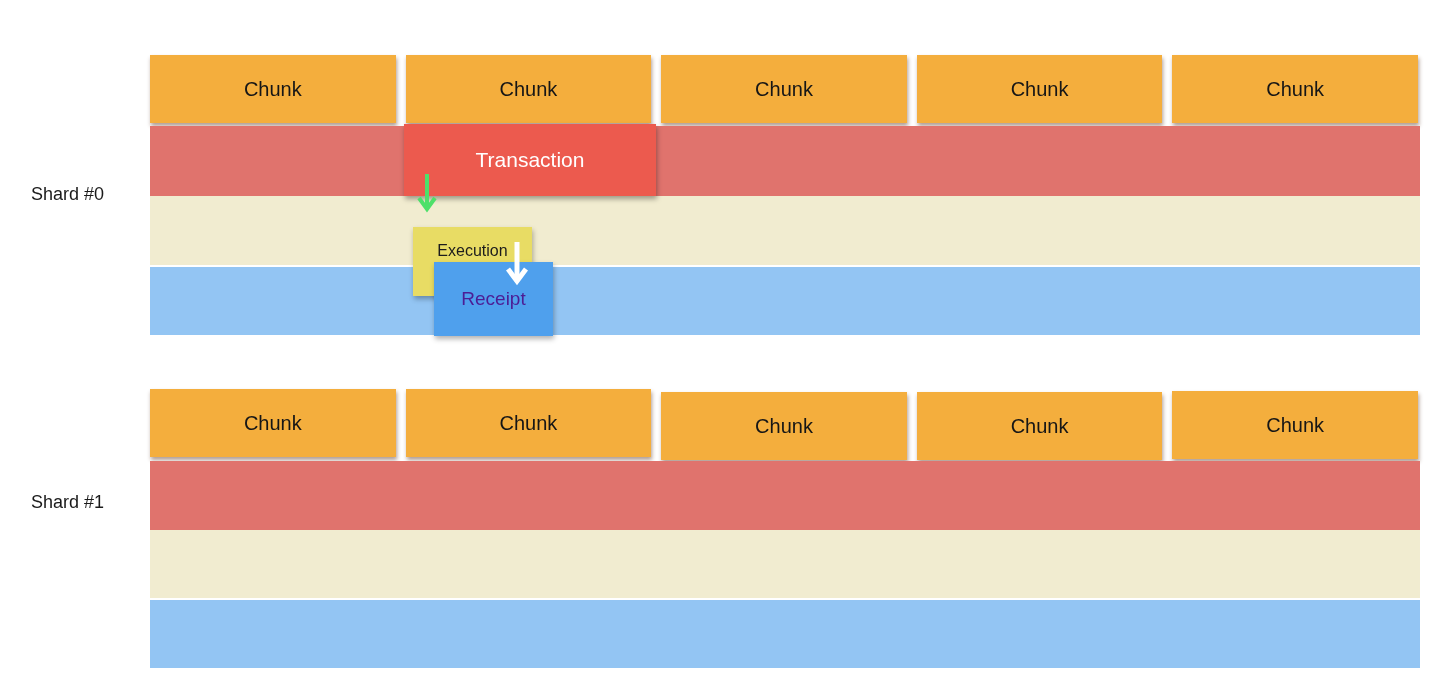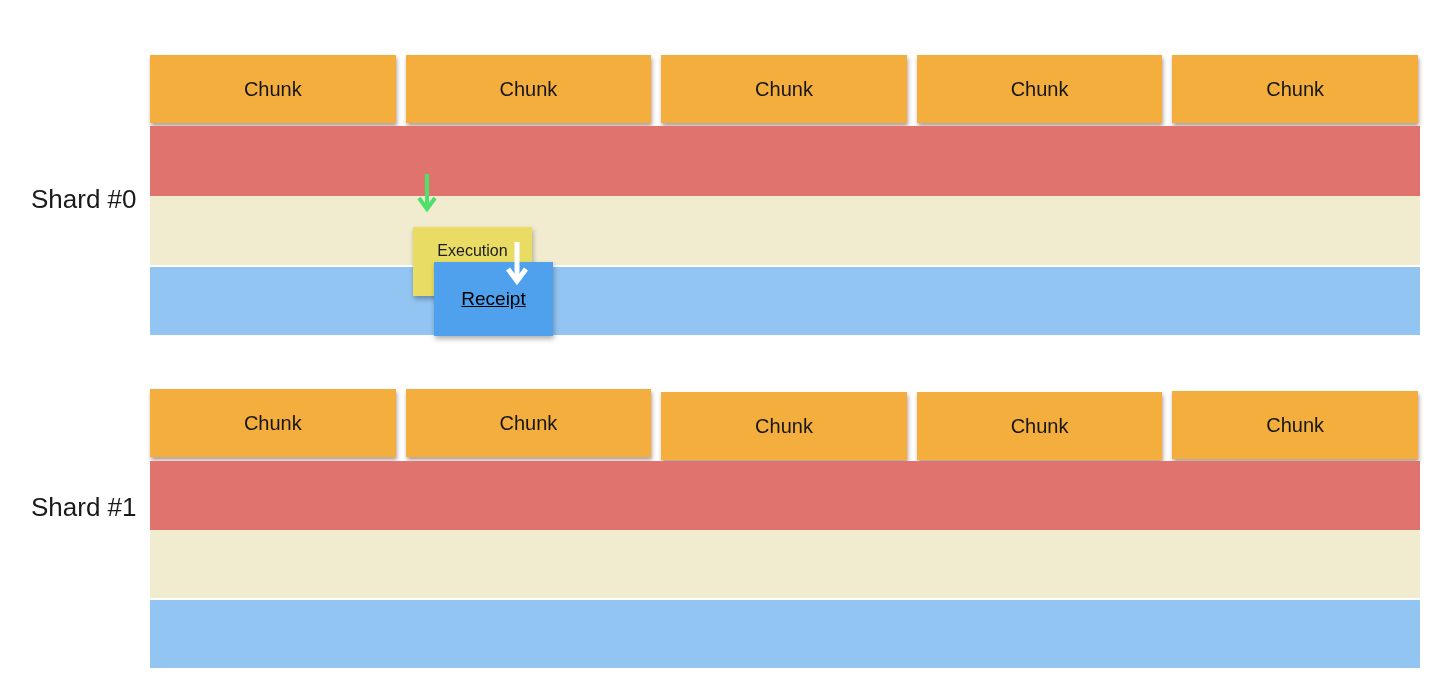--- a/index.html
+++ b/index.html
@@ -11,21 +11,21 @@
   .canvas {
     position: relative;
     width: 1449px;
     height: 700px;
     background: #ffffff;
     overflow: hidden;
   }
   .shard-label {
     position: absolute;
     left: 31px;
-    font-size: 26px;
+    font-size: 18px;
     color: #1a1a1a;
     white-space: nowrap;
   }
   .shard-label.s0 { top: 184px; }
   .shard-label.s1 { top: 492px; }
 
   .chunk-row {
     position: absolute;
     left: 150px;
     width: 1268px;
@@ -103,28 +103,27 @@
     z-index: 4;
     margin-top: 32px;
   }
   .receipt-box {
     position: absolute;
     left: 434px;
     top: 262px;
     width: 119px;
     height: 74px;
     background: #4fa0ed;
-    color: #000000;
+    color: #4c1d95;
     font-size: 19px;
     display: flex;
     align-items: center;
     justify-content: center;
     box-shadow: 1px 3px 5px rgba(0, 0, 0, 0.3);
     z-index: 4;
-    text-decoration: underline;
   }
   .arrow {
     position: absolute;
     z-index: 6;
   }
   .arrow.green { left: 413px; top: 172px; }
   .arrow.white { left: 503px; top: 240px; }
 </style>
 </head>
 <body>
@@ -138,20 +137,21 @@
     <div class="chunk">Chunk</div>
     <div class="chunk">Chunk</div>
     <div class="chunk">Chunk</div>
     <div class="chunk">Chunk</div>
   </div>
 
   <div class="lane red s0"></div>
   <div class="lane cream s0"></div>
   <div class="lane blue s0"></div>
 
+  <div class="transaction-box">Transaction</div>
 
   <svg class="arrow green" width="28" height="42" viewBox="0 0 28 42">
     <line x1="14" y1="2" x2="14" y2="34" stroke="#4ee06a" stroke-width="4"></line>
     <polyline points="6,26 14,37 22,26" fill="none" stroke="#4ee06a" stroke-width="4"></polyline>
   </svg>
 
   <div class="outcome-box">Execution Outcome</div>
 
   <svg class="arrow white" width="28" height="46" viewBox="0 0 28 46">
     <line x1="14" y1="2" x2="14" y2="38" stroke="#ffffff" stroke-width="5"></line>

